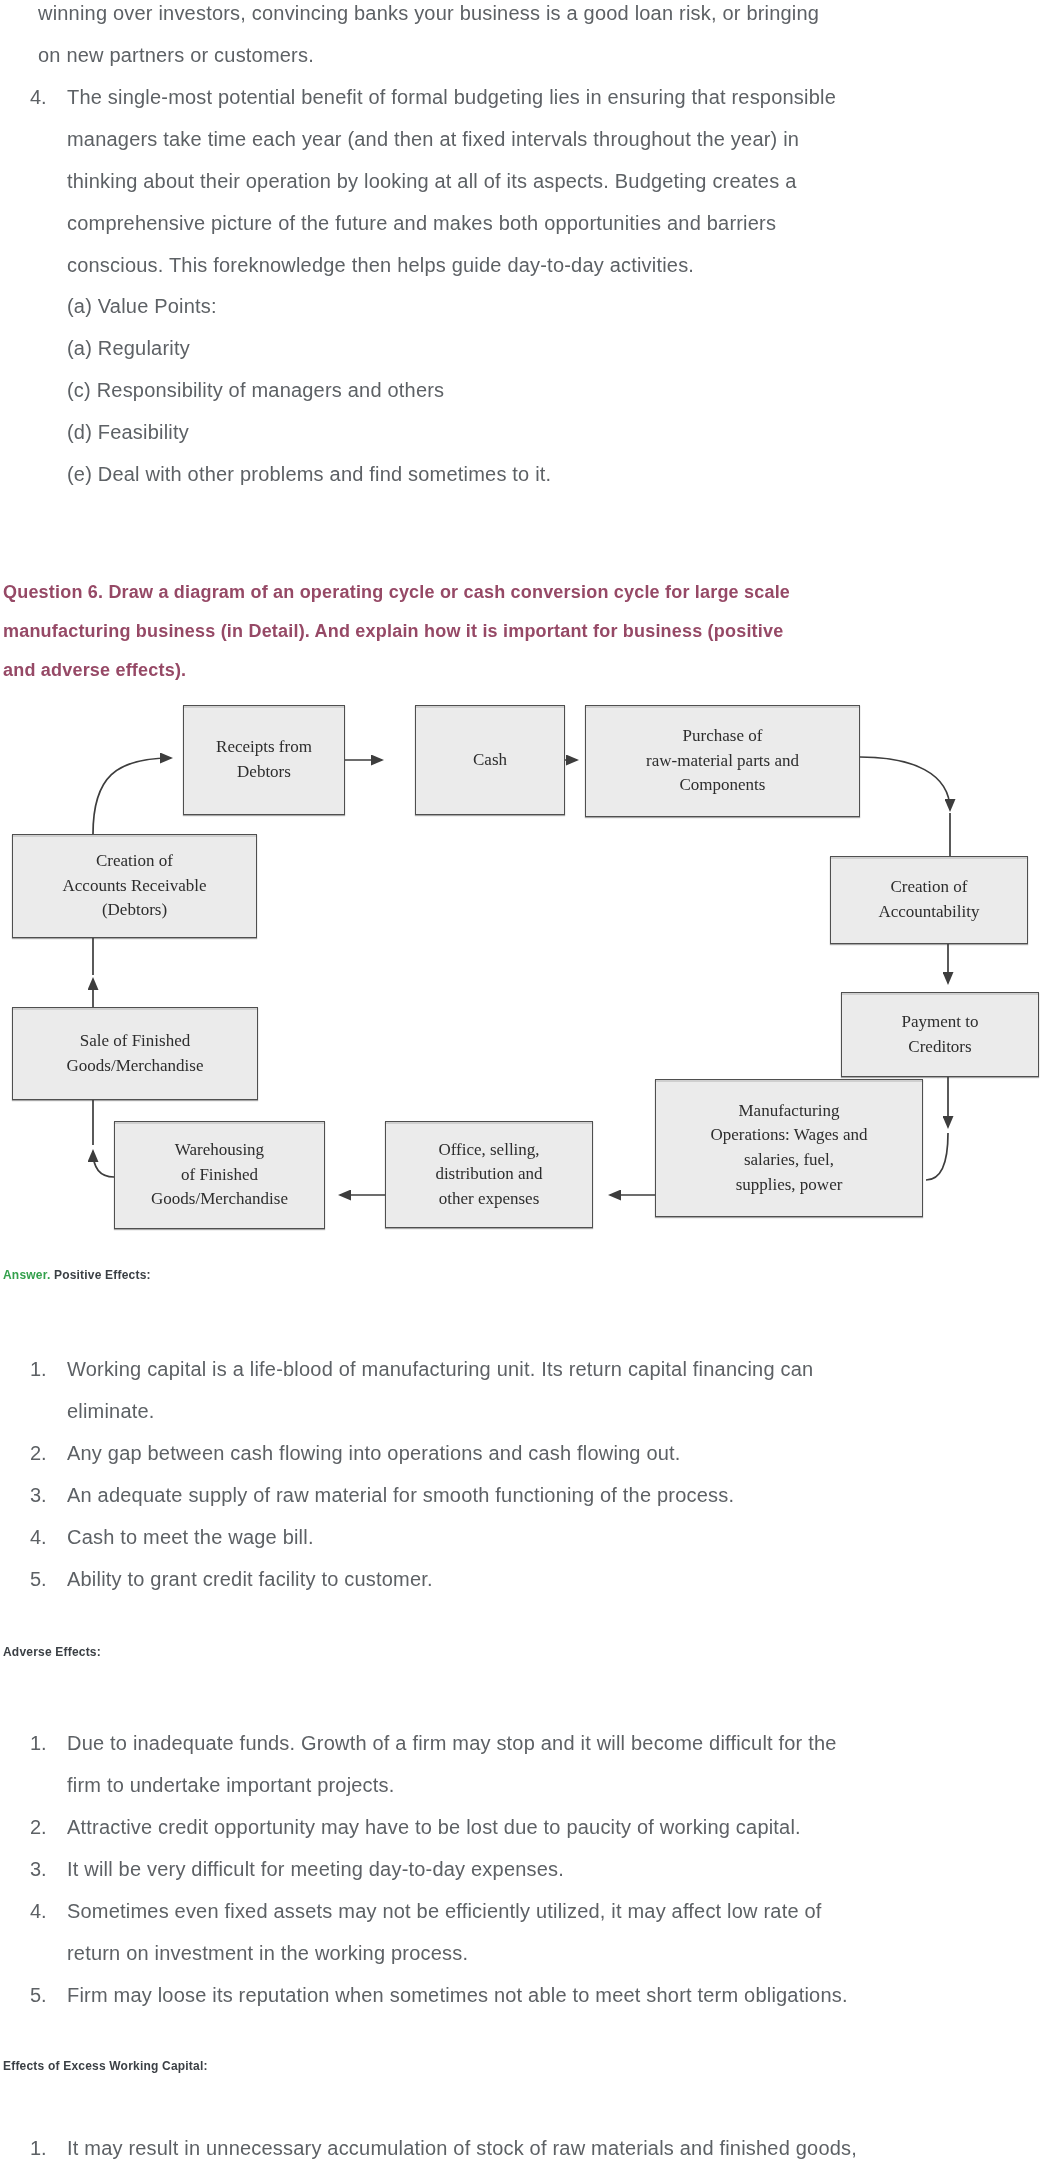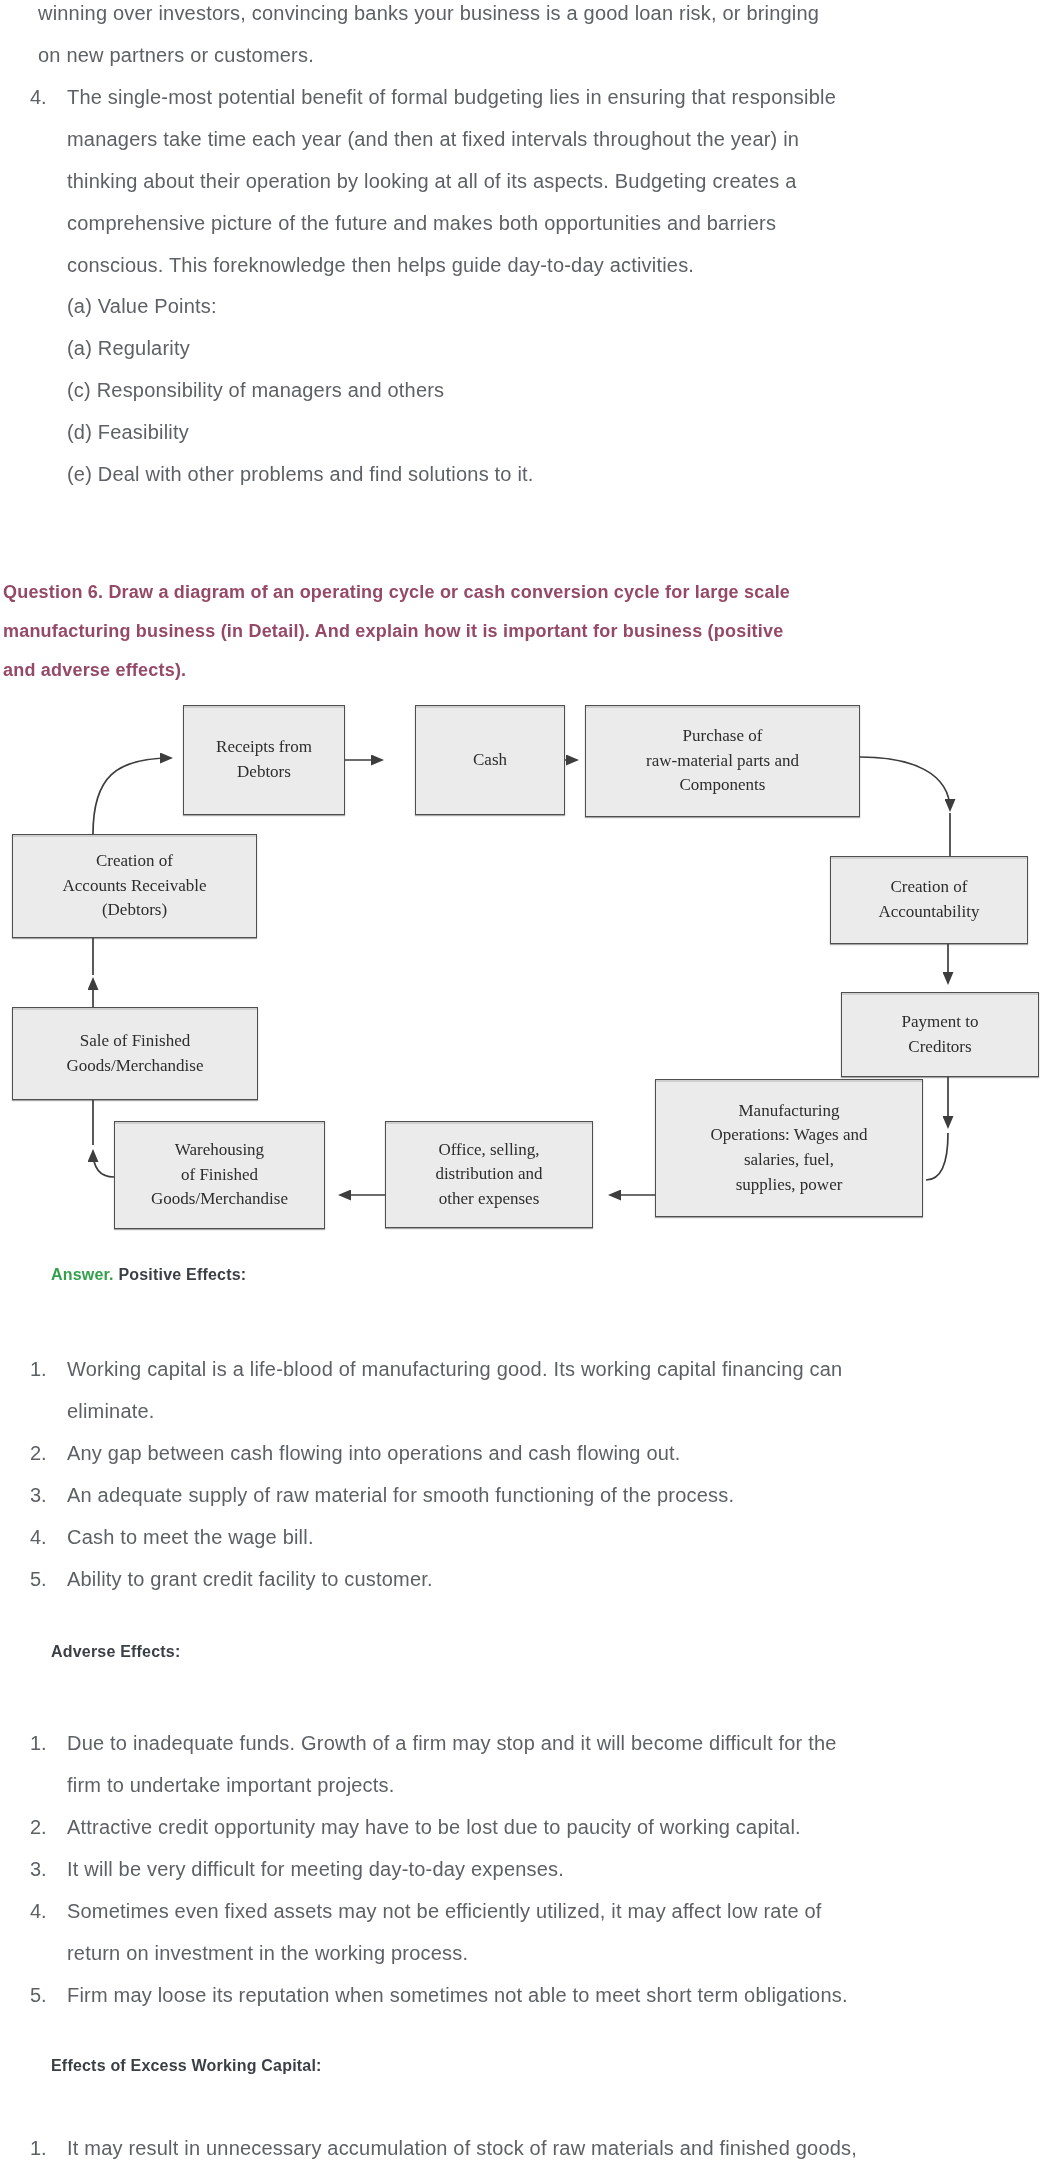--- a/index.html
+++ b/index.html
@@ -13,21 +13,21 @@
   .body-text{
     font-size:20px;line-height:42px;color:#5d6165;
     white-space:pre-line;letter-spacing:0.2px;
   }
   .num-item{position:relative;}
   .num-item .num{
     position:absolute;left:-37px;top:0;width:28px;text-align:left;
     font-size:20px;line-height:42px;color:#5d6165;
   }
   .heading{
-    font-size:16px;line-height:42px;font-weight:700;color:#3a3f44;letter-spacing:0.2px;margin-left:48px;
+    font-size:12px;line-height:42px;font-weight:700;color:#3a3f44;letter-spacing:0.2px;
   }
   .question-heading{
     font-size:18px;line-height:39px;font-weight:700;color:#96496ا6;
     white-space:pre-line;letter-spacing:0.2px;
   }
   
   .question-heading{color:#964966;}
   .answer-word{color:#33a04c;font-weight:700;}
   
   #diagram{left:0;top:695px;width:1055px;height:555px;}
@@ -53,21 +53,21 @@
 thinking about their operation by looking at all of its aspects. Budgeting creates a
 comprehensive picture of the future and makes both opportunities and barriers
 conscious. This foreknowledge then helps guide day-to-day activities.</div>
 </div>
 
 <div class="abs" style="left:67px;top:285px;width:950px;">
   <div class="body-text">(a) Value Points:</div>
   <div class="body-text">(a) Regularity</div>
   <div class="body-text">(c) Responsibility of managers and others</div>
   <div class="body-text">(d) Feasibility</div>
-  <div class="body-text">(e) Deal with other problems and find solutions to it.</div>
+  <div class="body-text">(e) Deal with other problems and find sometimes to it.</div>
 </div>
 
 <div class="abs question-heading" style="left:3px;top:573px;width:1045px;">Question 6. Draw a diagram of an operating cycle or cash conversion cycle for large scale
 manufacturing business (in Detail). And explain how it is important for business (positive
 and adverse effects).</div>
 
 <div id="diagram" class="abs">
 
   <svg width="1055" height="555" viewBox="0 0 1055 555">
     <defs>
@@ -139,21 +139,21 @@
 (Debtors)</div>
 </div>
 
 <div class="abs heading" style="left:3px;top:1254px;width:900px;">
   <span class="answer-word">Answer.</span><span> Positive Effects:</span>
 </div>
 
 <div class="abs" style="left:67px;top:1348px;width:975px;">
   <div class="num-item">
     <span class="num">1.</span>
-    <div class="body-text">Working capital is a life-blood of manufacturing good. Its working capital financing can
+    <div class="body-text">Working capital is a life-blood of manufacturing unit. Its return capital financing can
 eliminate.</div>
   </div>
   <div class="num-item">
     <span class="num">2.</span>
     <div class="body-text">Any gap between cash flowing into operations and cash flowing out.</div>
   </div>
   <div class="num-item">
     <span class="num">3.</span>
     <div class="body-text">An adequate supply of raw material for smooth functioning of the process.</div>
   </div>

